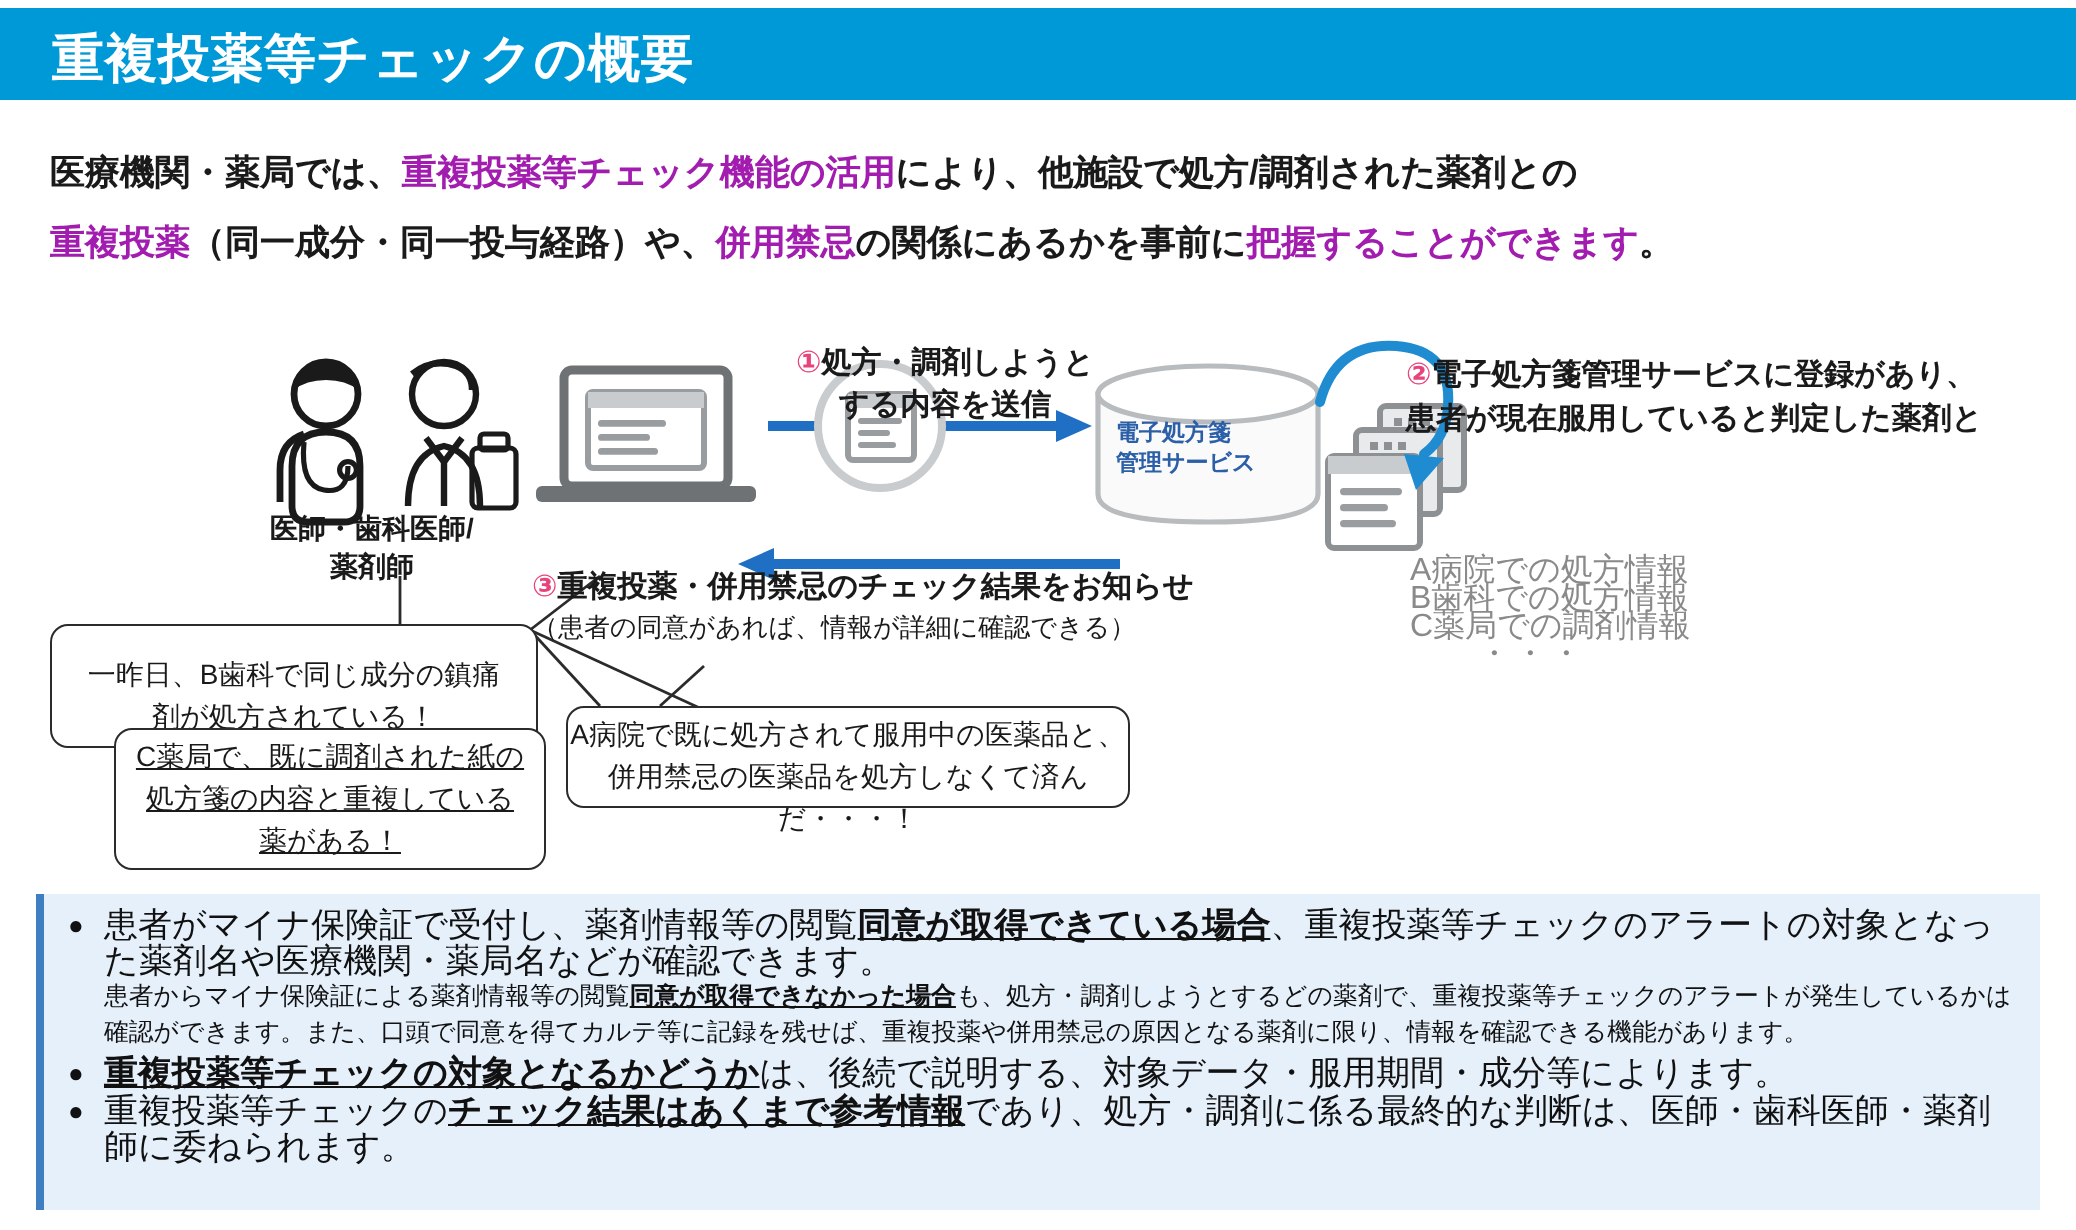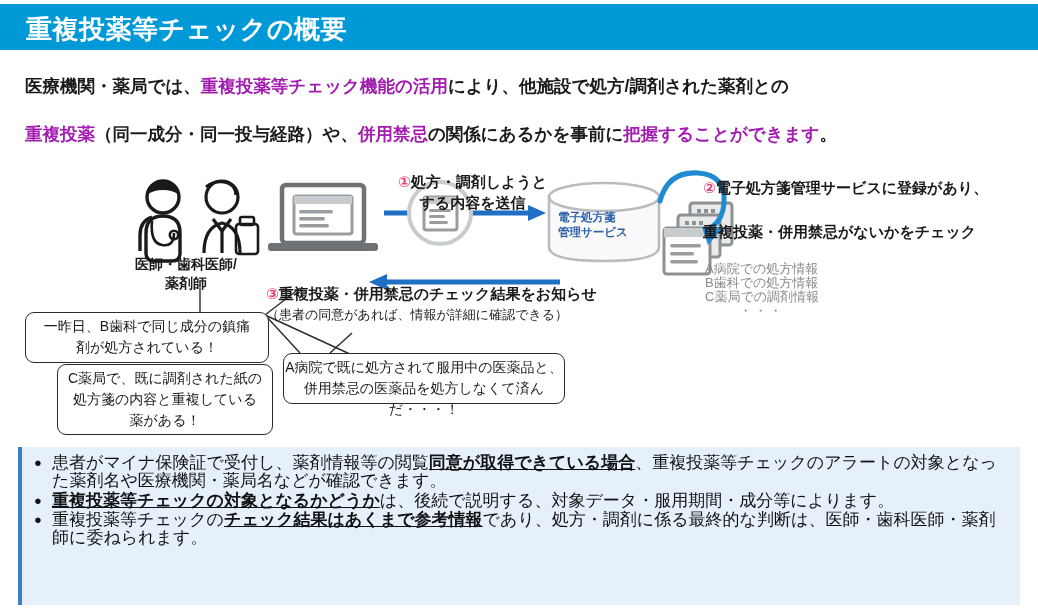--- a/index.html
+++ b/index.html
@@ -20,21 +20,21 @@
     font-size:26px;font-weight:bold;color:#ffffff;letter-spacing:.5px;
     white-space:nowrap;
   }
 
   
   .intro{
     position:absolute;left:25px;top:72px;width:995px;
     font-size:17.5px;line-height:29px;font-weight:bold;color:#1a1a1a;
   }
   .intro .pink{color:#a21caf;}
-  .intro-l2{margin-top:19px;}
+  .intro-l2{margin-top:6px;}
 
   
   .diagram{position:absolute;left:0;top:155px;width:1024px;height:285px;}
   .diagram svg{position:absolute;left:0;top:0;}
 
   .dg-label{position:absolute;font-weight:bold;color:#1a1a1a;white-space:nowrap;}
 
   .pinknum{color:#e7447c;}
 
   .step1{left:398px;top:16px;font-size:15px;line-height:21px;text-align:center;}
@@ -46,32 +46,32 @@
     position:absolute;left:126px;top:100px;width:120px;
     font-size:14px;line-height:19px;text-align:center;color:#1a1a1a;font-weight:bold;
   }
 
   .db-text{
     position:absolute;left:558px;top:55px;width:104px;
     font-size:11.5px;line-height:15px;font-weight:bold;color:#2b5fa8;
   }
 
   .gray-list{
-    position:absolute;left:705px;top:107px;
-    font-size:13px;line-height:14px;color:#8a8a8a;white-space:nowrap;
+    position:absolute;left:705px;top:124px;
+    font-size:16px;line-height:14px;color:#8a8a8a;white-space:nowrap;
   }
   .gray-list .dots{letter-spacing:2px;padding-left:34px;}
 
   
   .bubble{
     position:absolute;border:1.4px solid #2b2b2b;border-radius:9px;
     background:#ffffff;text-align:center;color:#1a1a1a;
   }
-  .bubble-a{left:25px;top:157px;width:242px;height:46px;font-size:14px;line-height:21px;padding-top:3px;}
-  .bubble-b{left:57px;top:209px;width:214px;height:66px;font-size:14px;line-height:21px;padding-top:3px;}
+  .bubble-a{left:25px;top:157px;width:242px;height:46px;font-size:14px;line-height:21px;padding-top:14px;}
+  .bubble-b{left:57px;top:209px;width:214px;height:66px;font-size:14px;line-height:21px;padding-top:3px;text-decoration:underline;}
   .bubble-c{left:283px;top:198px;width:280px;height:46px;font-size:14px;line-height:21px;padding-top:3px;text-align:center;}
 
   
   .notes{
     position:absolute;left:18px;top:447px;width:1002px;height:158px;
     background:#e6f0fb;border-left:4px solid #3f7fc1;
     box-sizing:border-box;padding:7px 12px 6px 12px;
   }
   .note-row{display:flex;align-items:flex-start;margin-bottom:1px;}
   .note-bullet{
@@ -194,22 +194,21 @@
     </g>
   </svg>
 
   <div class="dg-label step1">
     <span class="pinknum">①</span><span>処方・調剤しようと</span><br>
     <span>する内容を送信</span>
   </div>
 
   <div class="dg-label step2">
     <span class="pinknum">②</span><span>電子処方箋管理サービスに登録があり、</span><br>
-    <br>
-    <span>重複投薬・併用禁忌がないかをチェック</span>
+    <span>患者が現在服用していると判定した薬剤と</span><br>
   </div>
 
   <div class="dg-label step3">
     <span class="pinknum">③</span><span>重複投薬・併用禁忌のチェック結果をお知らせ</span><br>
     <span class="sub">（患者の同意があれば、情報が詳細に確認できる）</span>
   </div>
 
   <div class="role-label">
     <span>医師・歯科医師/</span><br>
     <span>薬剤師</span>
@@ -244,20 +243,21 @@
   </div>
 </div>
 
 <div class="notes">
 
   <div class="note-row">
     <div class="note-bullet">●</div>
     <div class="note-text"><span>患者がマイナ保険証で受付し、薬剤情報等の閲覧</span><span class="bu">同意が取得できている場合</span><span>、重複投薬等チェックのアラートの対象となった薬剤名や医療機関・薬局名などが確認できます。</span></div>
   </div>
 
+  <div class="note-sub"><span>患者からマイナ保険証による薬剤情報等の閲覧</span><span class="bu">同意が取得できなかった場合</span><span>も、処方・調剤しようとするどの薬剤で、重複投薬等チェックのアラートが発生しているかは確認ができます。また、口頭で同意を得てカルテ等に記録を残せば、重複投薬や併用禁忌の原因となる薬剤に限り、情報を確認できる機能があります。</span></div>
 
   <div class="note-row" style="margin-top:3px;">
     <div class="note-bullet">●</div>
     <div class="note-text"><span class="bu">重複投薬等チェックの対象となるかどうか</span><span>は、後続で説明する、対象データ・服用期間・成分等によります。</span></div>
   </div>
 
   <div class="note-row">
     <div class="note-bullet">●</div>
     <div class="note-text"><span>重複投薬等チェックの</span><span class="bu">チェック結果はあくまで参考情報</span><span>であり、処方・調剤に係る最終的な判断は、医師・歯科医師・薬剤師に委ねられます。</span></div>
   </div>

